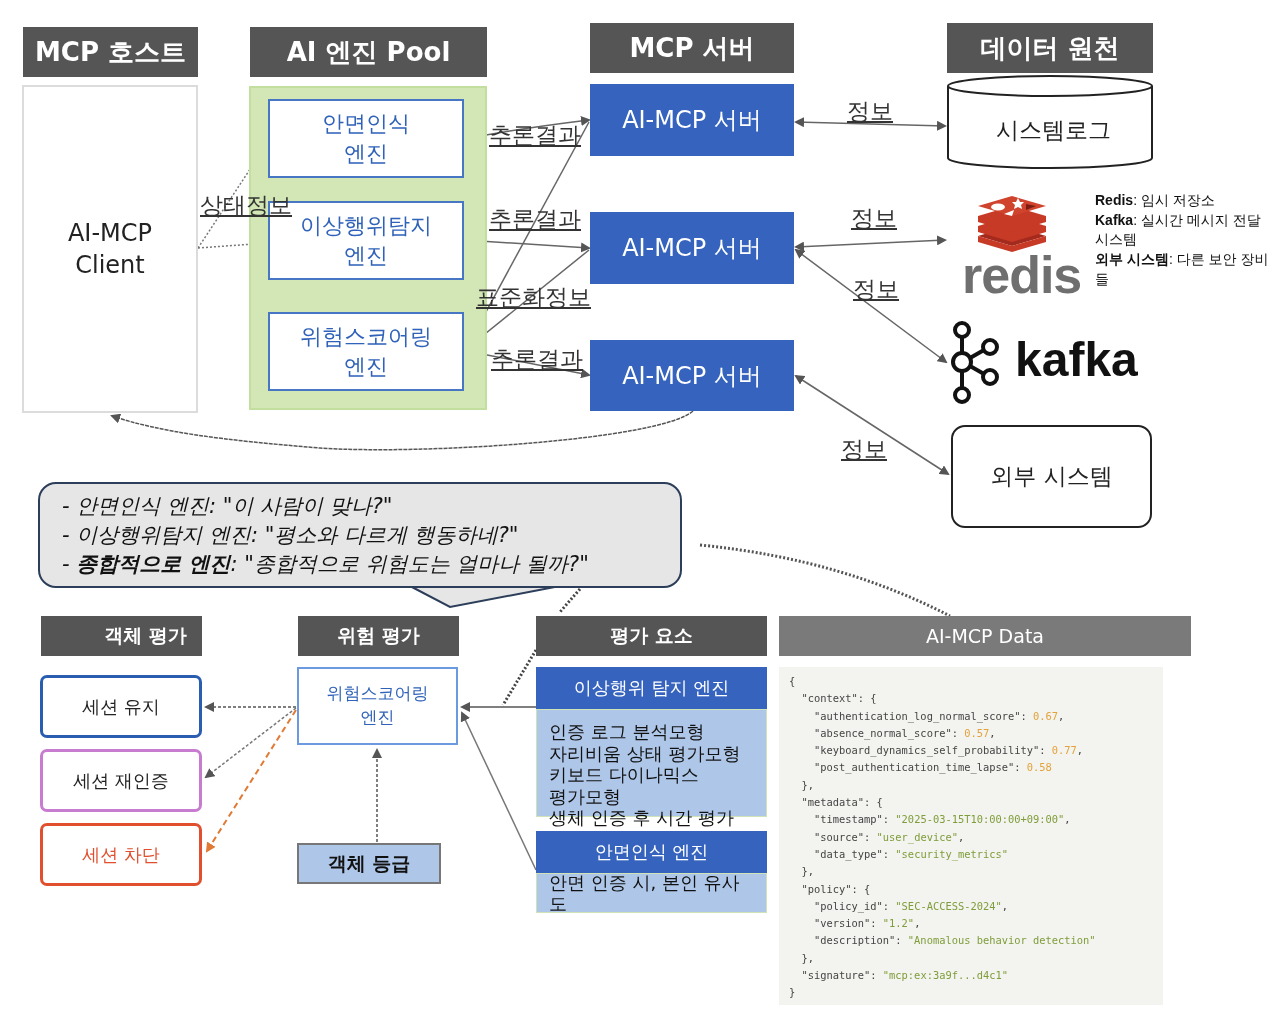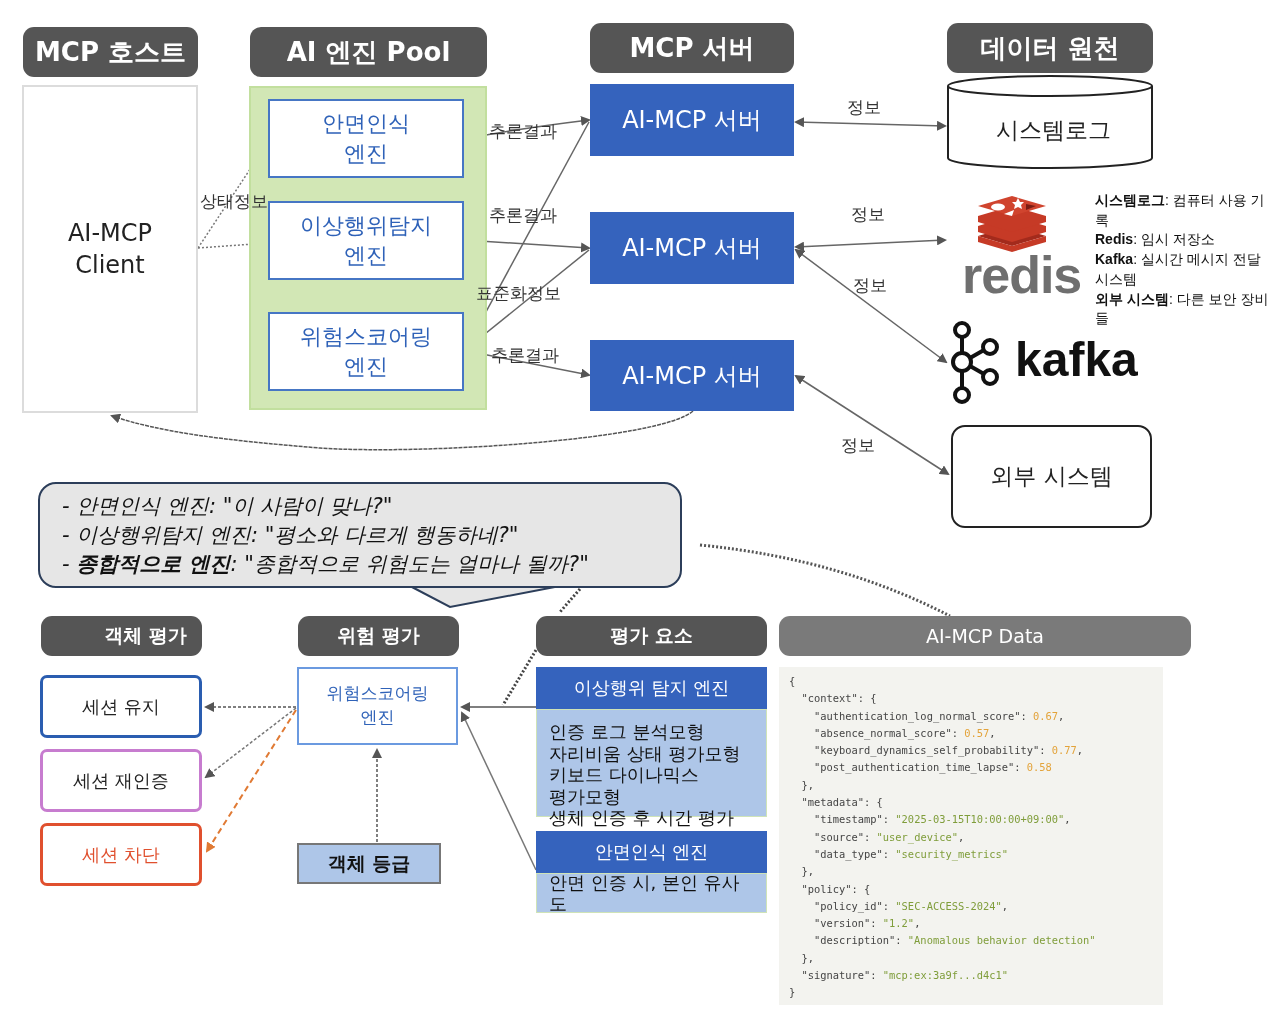--- a/index.html
+++ b/index.html
@@ -1,27 +1,27 @@
 <!DOCTYPE html>
 <html><head>
 <meta charset="utf-8">
 <style>
   * { box-sizing: border-box; margin: 0; padding: 0; }
   html, body { width: 1280px; height: 1018px; background: #ffffff; overflow: hidden; }
   body { position: relative; font-family: "DejaVu Sans", "Liberation Sans", sans-serif; color: #222; }
   .abs { position: absolute; }
-  .hdr { position: absolute; background: #555555; color: #ffffff; font-weight: bold; display: flex; align-items: center; justify-content: center; border-radius: 11px; }
+  .hdr { position: absolute; background: #555555; color: #ffffff; font-weight: bold; display: flex; align-items: center; justify-content: center; }
   .hdr.lg { font-size: 26px; height: 50px; }
   .hdr.sm { font-size: 19px; height: 40px; }
   .hdr.light { background: #7a7a7a; font-weight: normal; }
   .client-box { left: 22px; top: 85px; width: 176px; height: 328px; border: 2px solid #dcdcdc; background: #fff; display: flex; flex-direction: column; align-items: center; justify-content: center; font-size: 24px; color: #222; line-height: 1.35; text-align: center; }
   .pool { left: 249px; top: 86px; width: 238px; height: 324px; background: #d2e7b5; border: 2px solid #c2df9e; }
   .engine { position: absolute; background: #fff; border: 2px solid #4676c4; color: #2f62b8; font-size: 22px; text-align: center; display: flex; flex-direction: column; align-items: center; justify-content: center; line-height: 1.35; }
   .server { position: absolute; background: #3563bd; color: #fff; font-size: 24px; display: flex; align-items: center; justify-content: center; }
-  .lbl { position: absolute; font-size: 17px; color: #333; white-space: nowrap; }
+  .lbl { position: absolute; font-size: 23px; color: #333; white-space: nowrap; text-decoration: underline; }
   .cyl-label { position: absolute; font-size: 23px; color: #222; }
   .ext-box { left: 951px; top: 425px; width: 201px; height: 103px; border: 2px solid #222; border-radius: 14px; display: flex; align-items: center; justify-content: center; font-size: 23px; background: #fff; }
   .legend { left: 1095px; top: 191px; width: 182px; font-family: "Liberation Sans", sans-serif; font-size: 14px; line-height: 19.7px; color: #111; }
   .legend b { font-weight: bold; }
   .bubble { left: 38px; top: 482px; width: 644px; height: 106px; background: #e6e6e6; border: 2px solid #2c3e5a; border-radius: 18px; padding: 8px 22px; font-size: 21px; font-style: italic; line-height: 29px; color: #111; }
   .bubble .b { font-weight: bold; }
   .outcome { position: absolute; left: 40px; width: 162px; height: 63px; border-radius: 7px; background: #fff; display: flex; align-items: center; justify-content: center; font-size: 18px; color: #222; }
   .risk-engine { left: 297px; top: 667px; width: 161px; height: 78px; border: 2px solid #6b9ae0; background: #fff; color: #2f62b8; font-size: 17px; line-height: 1.4; display: flex; flex-direction: column; align-items: center; justify-content: center; text-align: center; }
   .grade { left: 297px; top: 843px; width: 144px; height: 41px; background: #aec6e8; border: 2px solid #777; font-weight: bold; font-size: 19px; display: flex; align-items: center; justify-content: center; color: #111; }
   .factor-h { position: absolute; left: 536px; width: 231px; height: 42px; background: #3563bd; color: #fff; font-size: 18px; display: flex; align-items: center; justify-content: center; }
@@ -147,21 +147,20 @@
 <div class="lbl" style="left:851px;top:203px;">정보</div>
 <div class="lbl" style="left:853px;top:274px;">정보</div>
 <div class="lbl" style="left:841px;top:434px;">정보</div>
 
 <div class="cyl-label" style="left:996px;top:115px;">시스템로그</div>
 <div class="redis-text">redis</div>
 <div class="kafka-text">kafka</div>
 <div class="abs ext-box">외부 시스템</div>
 
 <div class="abs legend">
-  <div><b>시스템로그</b><span>: 컴퓨터 사용 기록</span></div>
   <div><b>Redis</b><span>: 임시 저장소</span></div>
   <div><b>Kafka</b><span>: 실시간 메시지 전달 시스템</span></div>
   <div><b>외부 시스템</b><span>: 다른 보안 장비들</span></div>
 </div>
 
 <div class="abs bubble">
   <div><span>- </span><span>안면인식 엔진</span><span>: "이 사람이 맞나?"</span></div>
   <div><span>- </span><span>이상행위탐지 엔진</span><span>: "평소와 다르게 행동하네?"</span></div>
   <div><span>- </span><span class="b">종합적으로 엔진</span><span>: "종합적으로 위험도는 얼마나 될까?"</span></div>
 </div>

